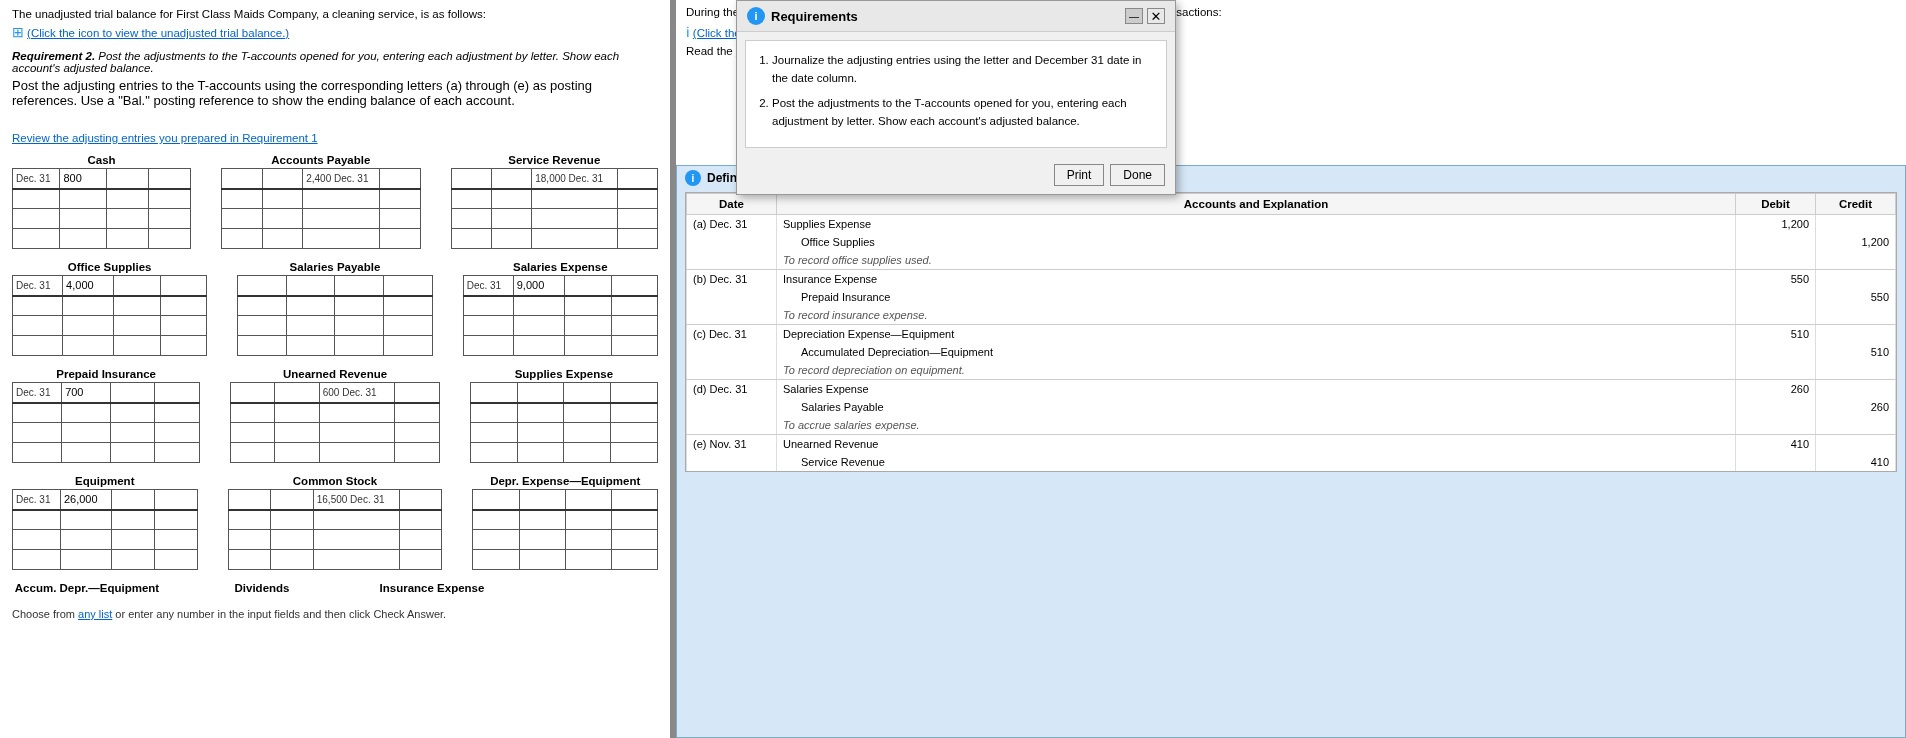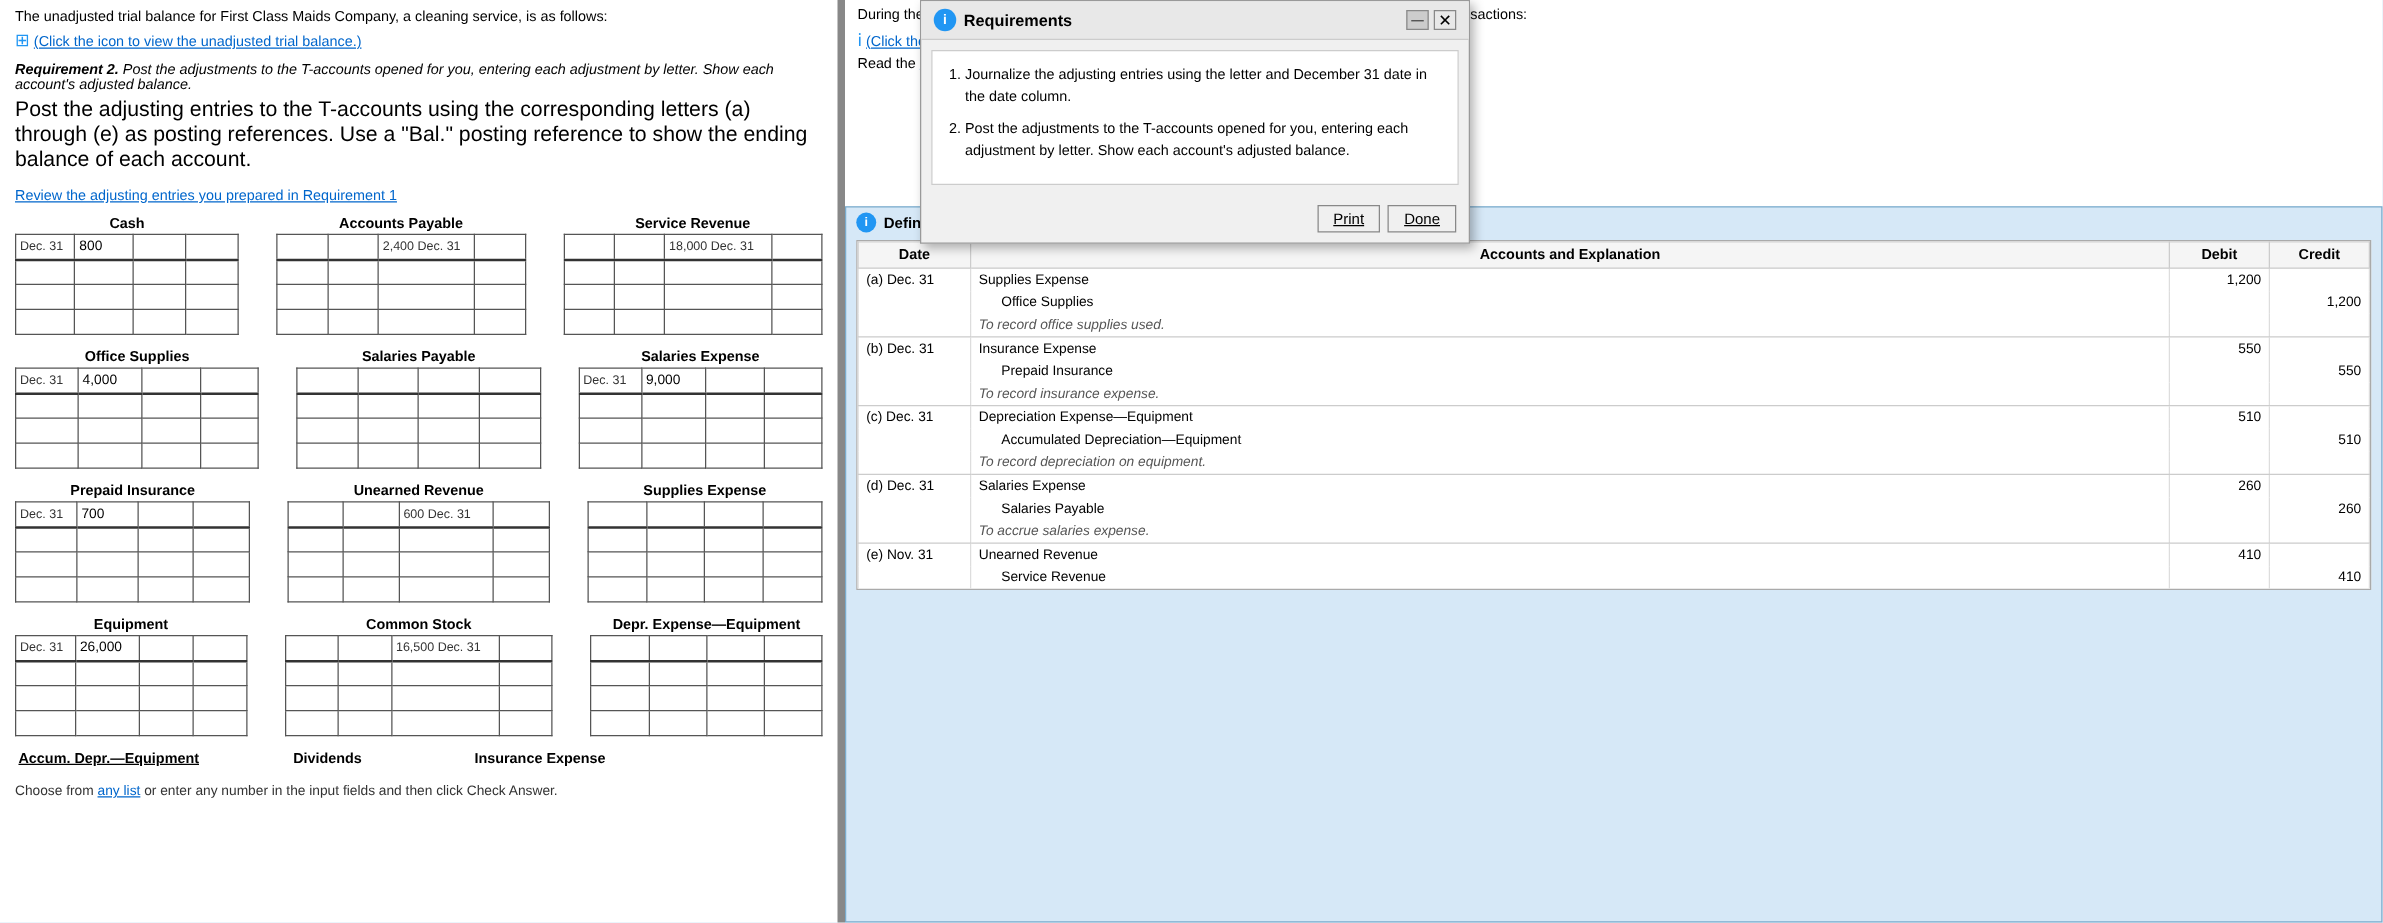--- a/index.html
+++ b/index.html
@@ -8,21 +8,21 @@
     .main-container { display: flex; width: 1906px; min-height: 738px; position: relative; }
     
     
     .left-panel { width: 670px; padding: 8px 12px; flex-shrink: 0; }
     
     .intro-text { font-size: 11.5px; margin-bottom: 4px; }
     .intro-link { color: #0066cc; text-decoration: underline; cursor: pointer; font-size: 11.5px; }
     
     .req2-header { font-size: 11.5px; margin-top: 10px; margin-bottom: 4px; font-style: italic; }
     .req2-header strong { font-weight: bold; }
-    .req2-desc { font-size: 17px; margin-bottom: 13px; }
+    .req2-desc { font-size: 13px; margin-bottom: 24px; }
     .review-link { color: #0066cc; text-decoration: underline; cursor: pointer; font-size: 11.5px; margin-bottom: 10px; display: block; }
     
     .t-account { display: flex; flex-direction: column; }
     .t-account-title { text-align: center; font-size: 11.5px; font-weight: bold; margin-bottom: 2px; }
     
     .bottom-note { font-size: 11px; margin-top: 10px; color: #333; }
     .bottom-link { color: #0066cc; text-decoration: underline; cursor: pointer; }
     
     
     .right-panel { flex: 1; padding: 6px 10px; position: relative; }
@@ -37,21 +37,21 @@
     .modal-info-icon { width: 18px; height: 18px; background: #2196F3; border-radius: 50%; display: flex; align-items: center; justify-content: center; color: white; font-weight: bold; font-size: 11px; flex-shrink: 0; }
     .modal-title { font-size: 13px; font-weight: bold; }
     .modal-controls { display: flex; gap: 4px; }
     .modal-btn { width: 18px; height: 16px; background: #ccc; border: 1px solid #888; cursor: pointer; display: flex; align-items: center; justify-content: center; font-size: 10px; }
     .modal-btn.close { background: #e8e8e8; font-size: 13px; }
     
     .modal-body { background: #fff; margin: 8px; padding: 10px; border: 1px solid #ccc; font-size: 11.5px; line-height: 1.6; }
     .modal-body ol { padding-left: 16px; }
     .modal-body li { margin-bottom: 6px; }
     
-    .modal-footer { padding: 8px 10px; display: flex; justify-content: flex-end; gap: 6px; text-decoration: underline; }
+    .modal-footer { padding: 8px 10px; display: flex; justify-content: flex-end; gap: 6px; }
     .modal-footer button { padding: 3px 12px; font-size: 12px; cursor: pointer; background: #f0f0f0; border: 1px solid #888; }
     
     
     .definition-panel { position: absolute; top: 165px; left: 0; right: 0; bottom: 0; background: #d6e8f7; border: 1px solid #7aabcc; padding: 4px 8px; }
     .definition-header { display: flex; align-items: center; gap: 6px; margin-bottom: 6px; }
     .def-icon { width: 16px; height: 16px; background: #2196F3; border-radius: 50%; display: flex; align-items: center; justify-content: center; color: white; font-weight: bold; font-size: 10px; flex-shrink: 0; }
     .def-title { font-size: 12px; font-weight: bold; }
     
     
     .journal-table-container { background: #fff; border: 1px solid #aaa; overflow-y: auto; max-height: 420px; }
@@ -490,21 +490,21 @@
                 <td><input type="text" style=""></td>
                 <td><input type="text" style=""></td>
                 <td><input type="text" style=""></td>
               </tr>
         </tbody>
           </table>
       </div>
     </div>
 
     <div class="t-row-group" style="margin-top:4px;">
-      <div class="t-account" style="min-width:150px;text-decoration:underline;">
+      <div class="t-account" style="min-width:150px;">
         <div class="t-account-title">Accum. Depr.—Equipment</div>
       </div>
       <div class="t-account" style="min-width:140px;">
         <div class="t-account-title">Dividends</div>
       </div>
       <div class="t-account" style="min-width:140px;">
         <div class="t-account-title">Insurance Expense</div>
       </div>
     </div>
 

